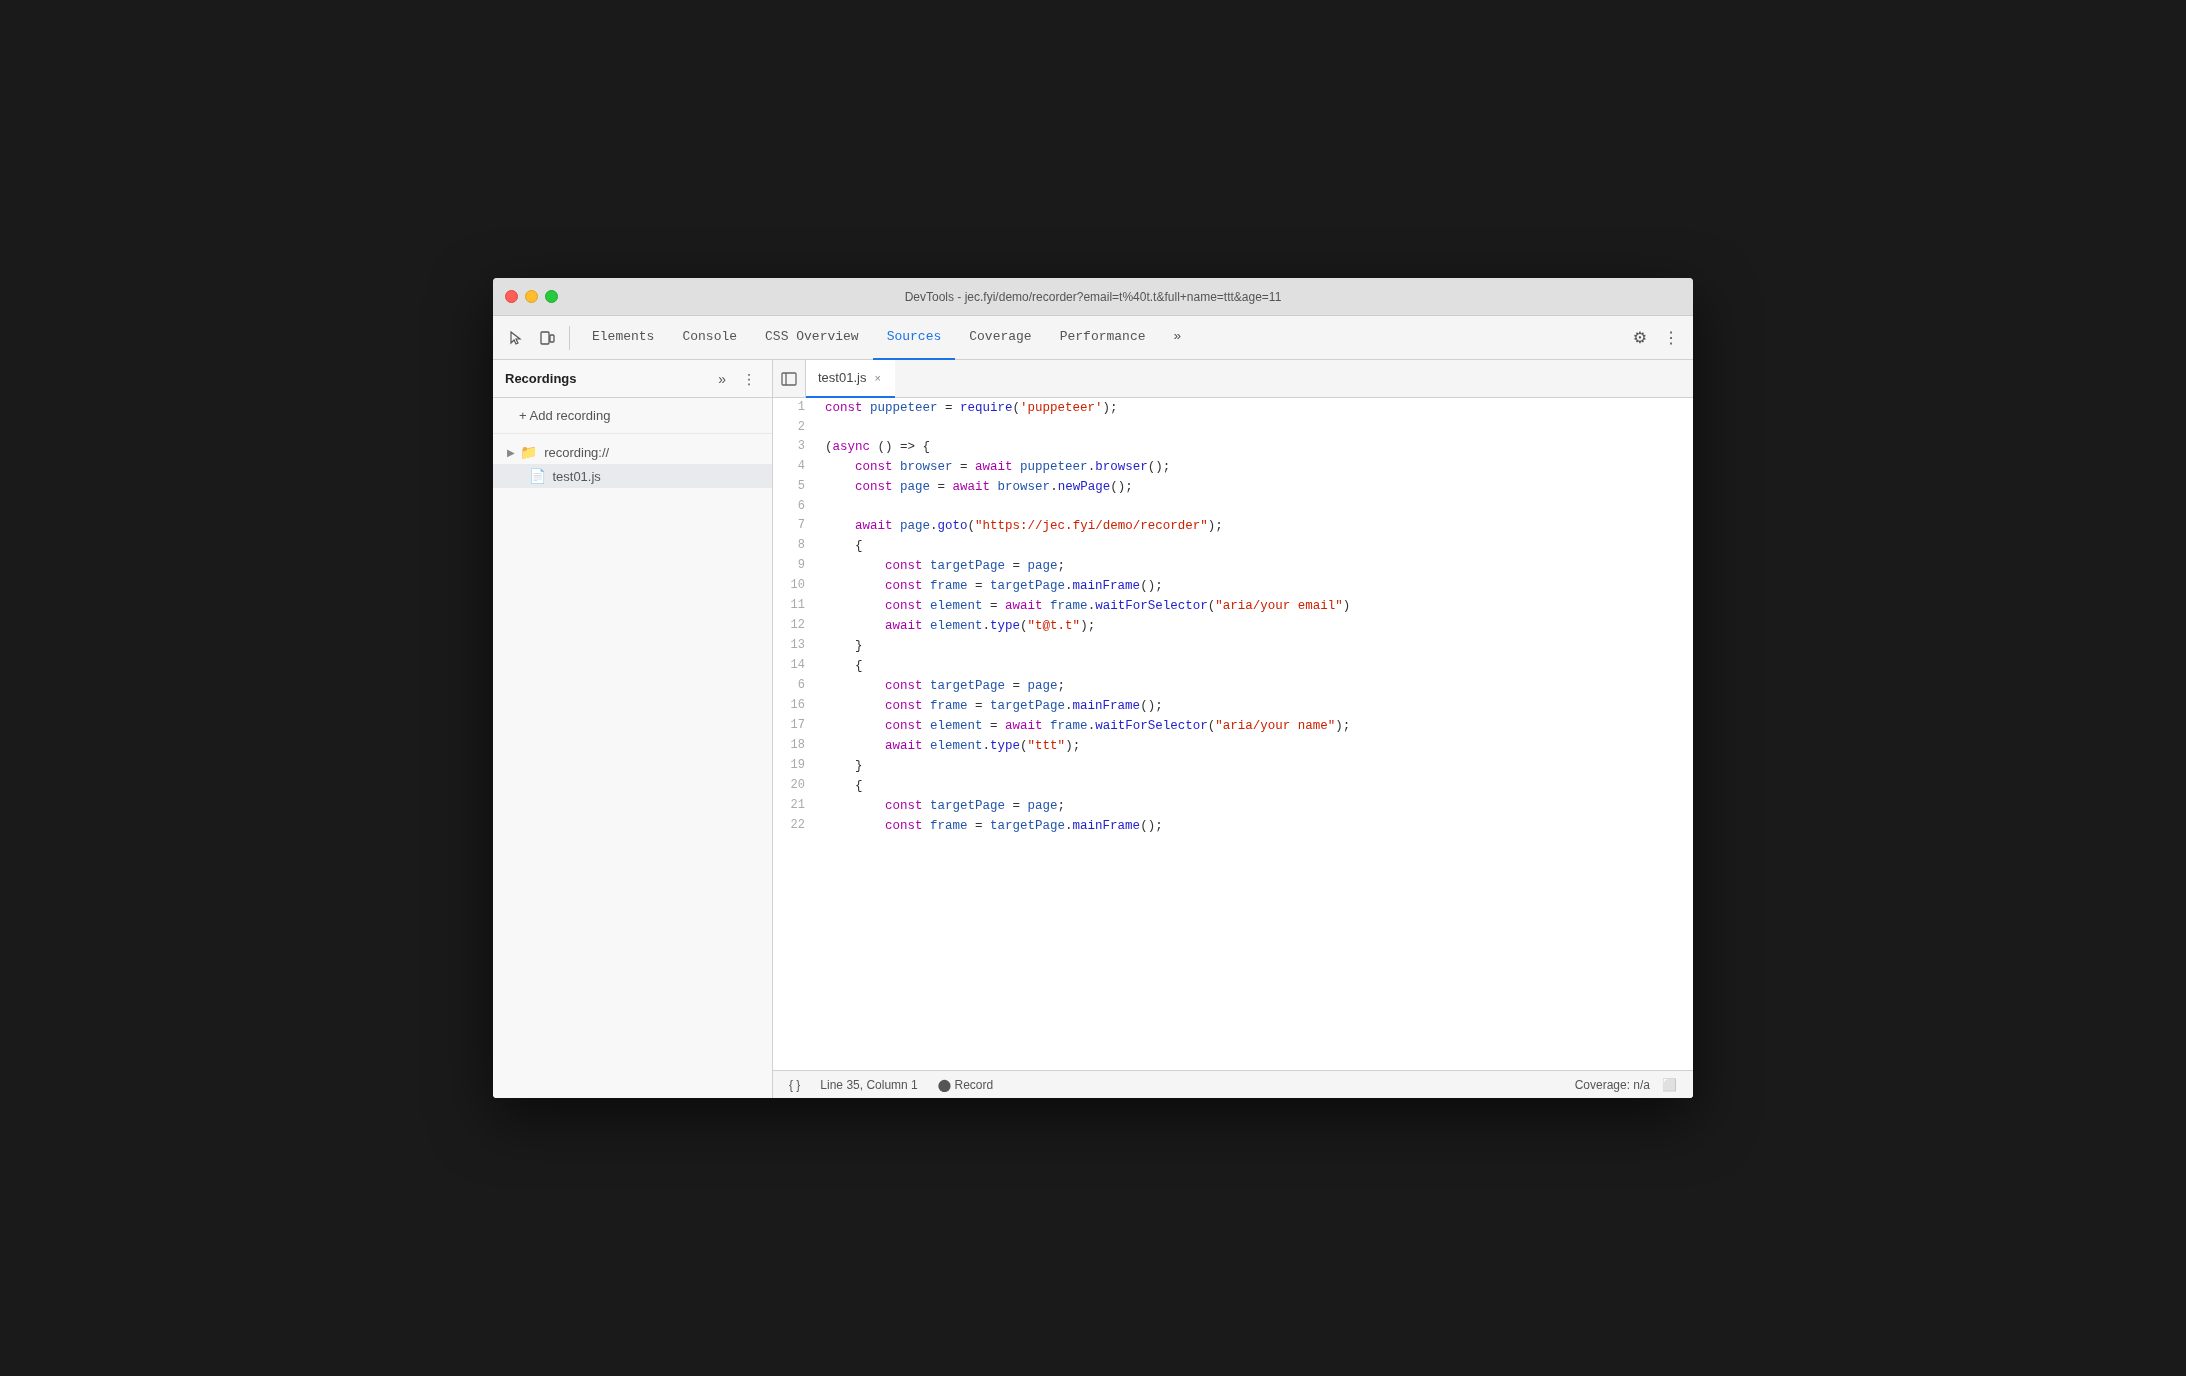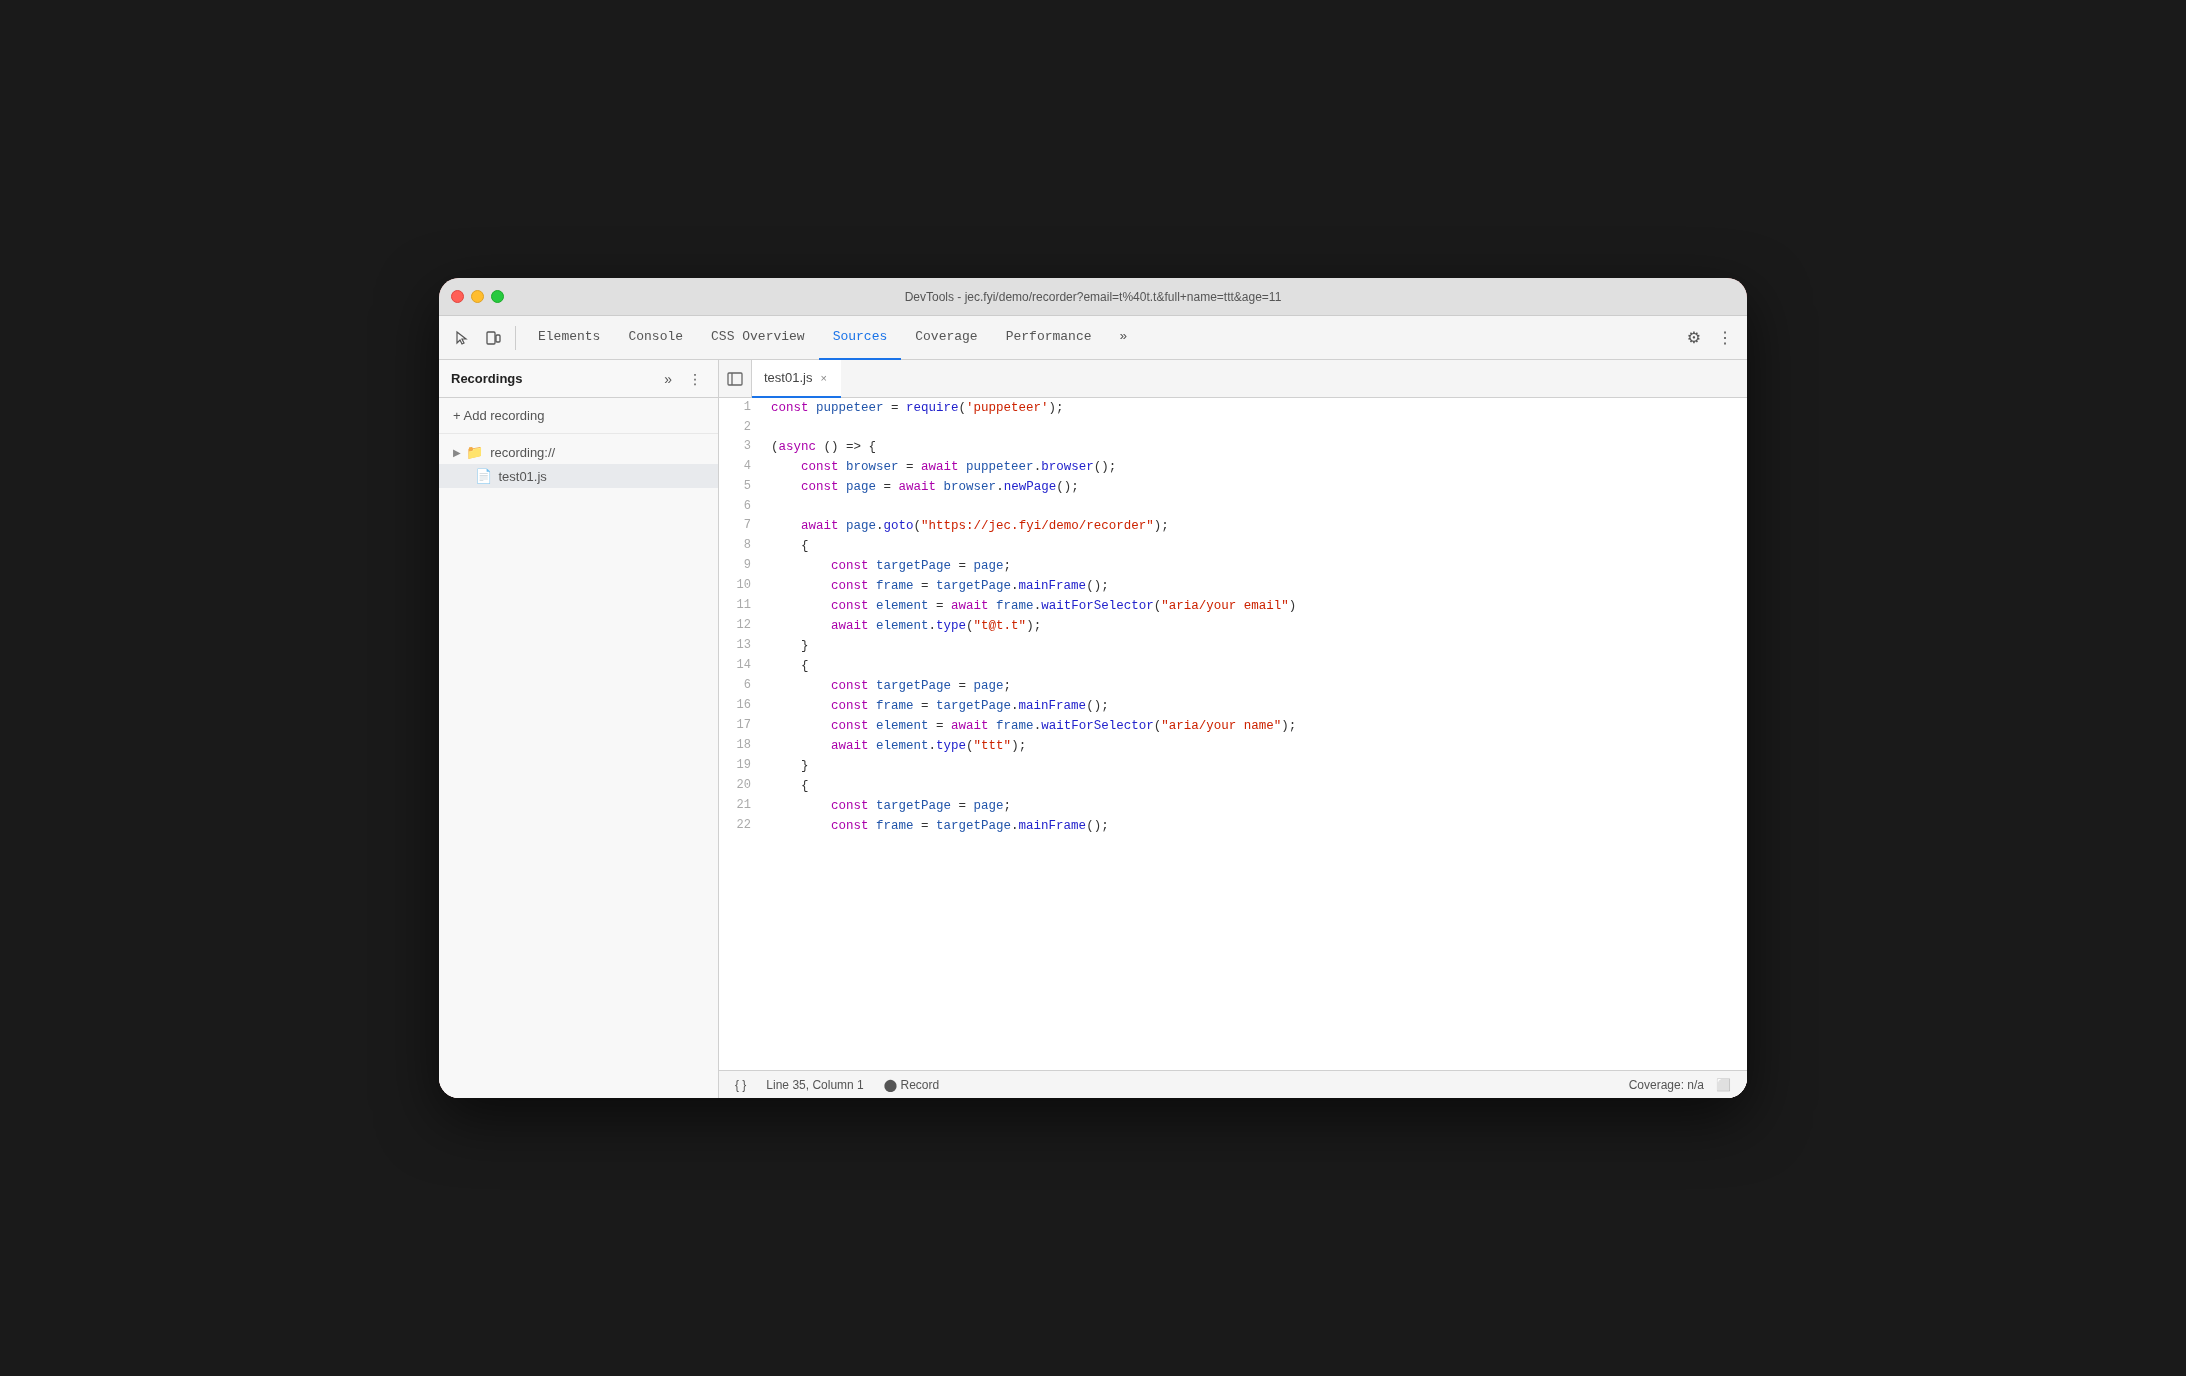--- a/index.html
+++ b/index.html
@@ -5,23 +5,23 @@
     * { box-sizing: border-box; margin: 0; padding: 0; }
     body {
       background: #1a1a1a;
       display: flex;
       justify-content: center;
       align-items: center;
       min-height: 100vh;
       font-family: -apple-system, BlinkMacSystemFont, 'Helvetica Neue', sans-serif;
     }
     .window {
-      width: 1308px;
+      width: 1200px;
       background: #fca5a5;
-      border-radius: 20px;
+      border-radius: 4px;
       box-shadow: 0 20px 60px rgba(0,0,0,0.6);
       overflow: hidden;
     }
     
     .title-bar {
       background: #e0e0e0;
       height: 38px;
       display: flex;
       align-items: center;
       padding: 0 12px;
@@ -140,21 +140,21 @@
       border: none;
       cursor: pointer;
       color: #555;
       font-size: 14px;
       padding: 2px 4px;
       border-radius: 3px;
     }
     .add-recording {
       display: flex;
       align-items: center;
-      padding: 10px 14px;
+      padding: 10px 26px;
       font-size: 13px;
       color: #555;
       cursor: pointer;
       border-bottom: 1px solid #e8e8e8;
       gap: 4px;
     }
     .sidebar-tree {
       flex: 1;
       overflow-y: auto;
       padding: 6px 0;

